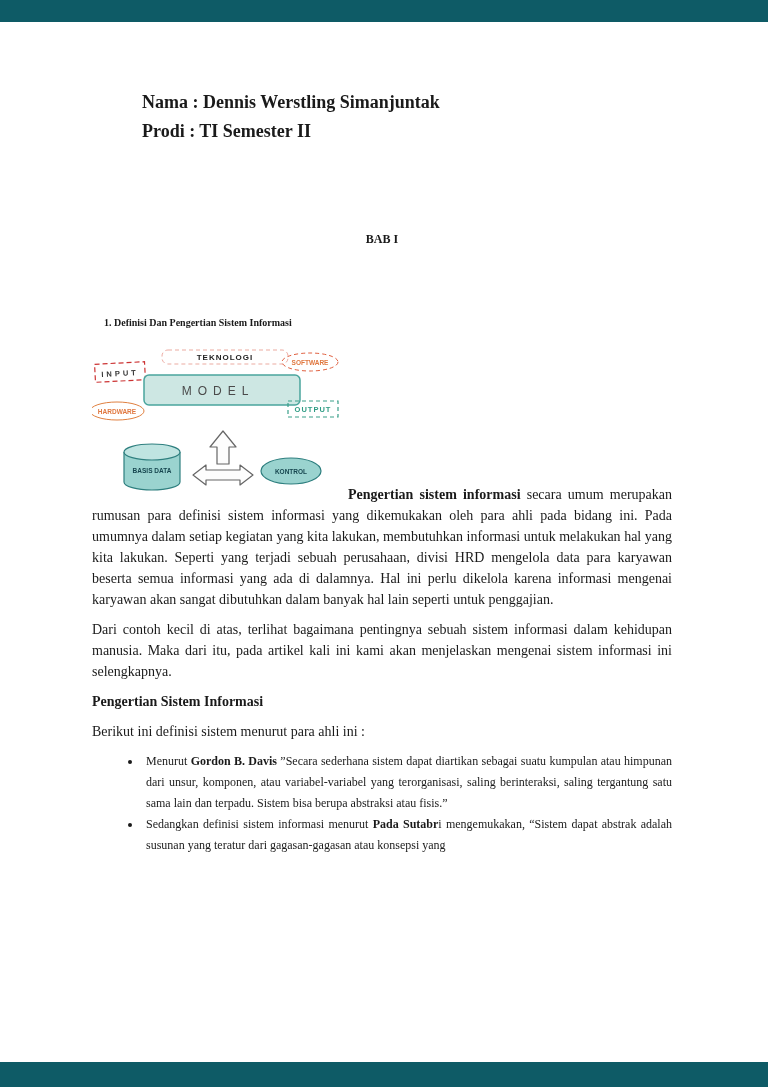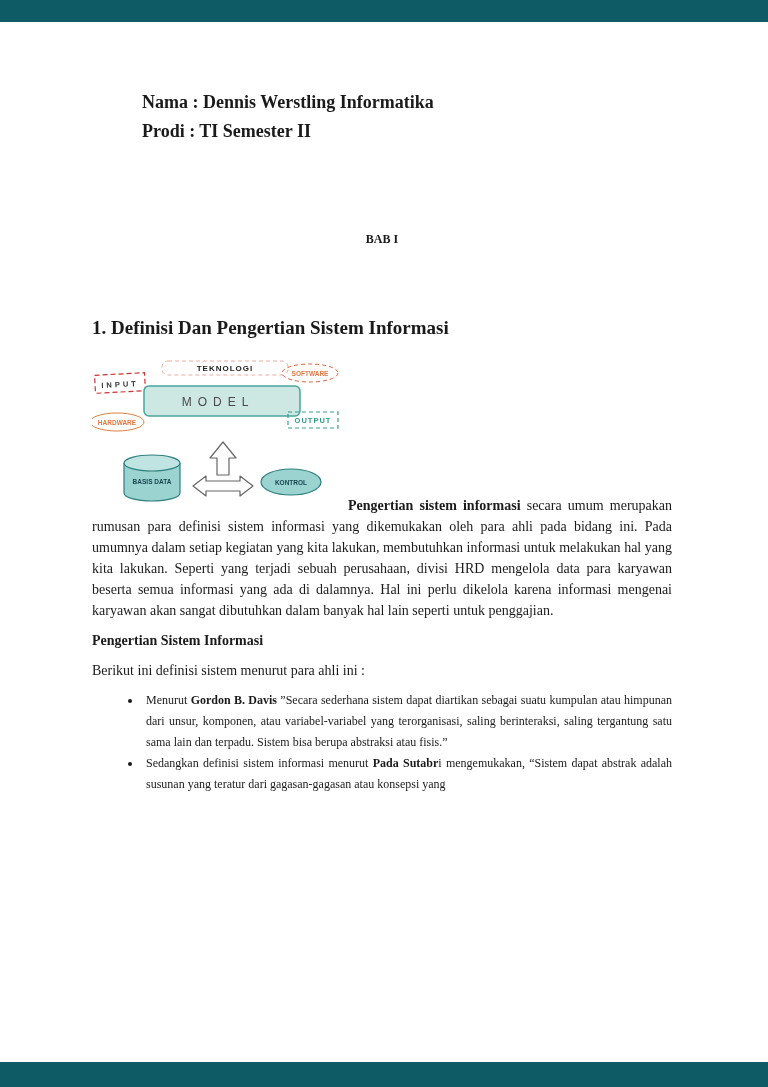--- a/index.html
+++ b/index.html
@@ -24,22 +24,22 @@
     font-size: 18px;
     line-height: 29px;
   }
   .chapter {
     margin: 86px 0 0;
     text-align: center;
     font-size: 12px;
     font-weight: bold;
   }
   .section-heading {
-    margin: 70px 0 0;
-    font-size: 19px;
+    margin: 70px 12px 0;
+    font-size: 10px;
     font-weight: bold;
   }
   p {
     margin: 0 0 9px;
     font-size: 14px;
     line-height: 21px;
     text-align: justify;
   }
   .p-first { margin-top: 21px; }
   .diagram { margin-right: 6px; vertical-align: baseline; }
@@ -63,21 +63,21 @@
   }
 </style>
 </head>
 <body>
 
 <div class="top-bar"></div>
 
 <div class="page">
 
   <div class="header-block">
-    <div>Nama : Dennis Werstling Informatika</div>
+    <div>Nama : Dennis Werstling Simanjuntak</div>
     <div>Prodi : TI Semester II</div>
   </div>
 
   <div class="chapter">BAB I</div>
 
   <div class="section-heading">1. Definisi Dan Pengertian Sistem Informasi</div>
 
   <p class="p-first">
     <svg class="diagram" width="250" height="150" viewBox="0 0 250 150" xmlns="http://www.w3.org/2000/svg">
 
@@ -112,20 +112,21 @@
         <polygon points="101,126 114,116 114,121 148,121 148,116 161,126 148,136 148,131 114,131 114,136" fill="#fdfdfd" stroke="#666666" stroke-width="1.2" stroke-linejoin="round"></polygon>
       </g>
 
       <g>
         <ellipse cx="199" cy="122" rx="30" ry="13" fill="#9ad3cf" stroke="#2e7f7f" stroke-width="1.2"></ellipse>
         <text x="199" y="125" font-size="6.5" font-weight="bold" fill="#16464f" text-anchor="middle">KONTROL</text>
       </g>
     </svg><b>Pengertian sistem informasi</b><span> secara umum merupakan rumusan para definisi sistem informasi yang dikemukakan oleh para ahli pada bidang ini. Pada umumnya dalam setiap kegiatan yang kita lakukan, membutuhkan informasi untuk melakukan hal yang kita lakukan. Seperti yang terjadi sebuah perusahaan, divisi HRD mengelola data para karyawan beserta semua informasi yang ada di dalamnya. Hal ini perlu dikelola karena informasi mengenai karyawan akan sangat dibutuhkan dalam banyak hal lain seperti untuk penggajian.</span>
   </p>
 
+  <p>Dari contoh kecil di atas, terlihat bagaimana pentingnya sebuah sistem informasi dalam kehidupan manusia. Maka dari itu, pada artikel kali ini kami akan menjelaskan mengenai sistem informasi ini selengkapnya.</p>
 
   <div class="subheading">Pengertian Sistem Informasi</div>
 
 
   <p>Berikut ini definisi sistem menurut para ahli ini :</p>
 
   <ul>
     <li><span>Menurut </span><b>Gordon B. Davis</b><span> ”Secara sederhana sistem dapat diartikan sebagai suatu kumpulan atau himpunan dari unsur, komponen, atau variabel-variabel yang terorganisasi, saling berinteraksi, saling tergantung satu sama lain dan terpadu. Sistem bisa berupa abstraksi atau fisis.”</span></li>
     <li><span>Sedangkan definisi sistem informasi menurut </span><b>Pada Sutabr</b><span>i mengemukakan, “Sistem dapat abstrak adalah susunan yang teratur dari gagasan-gagasan atau konsepsi yang</span></li>
   </ul>

